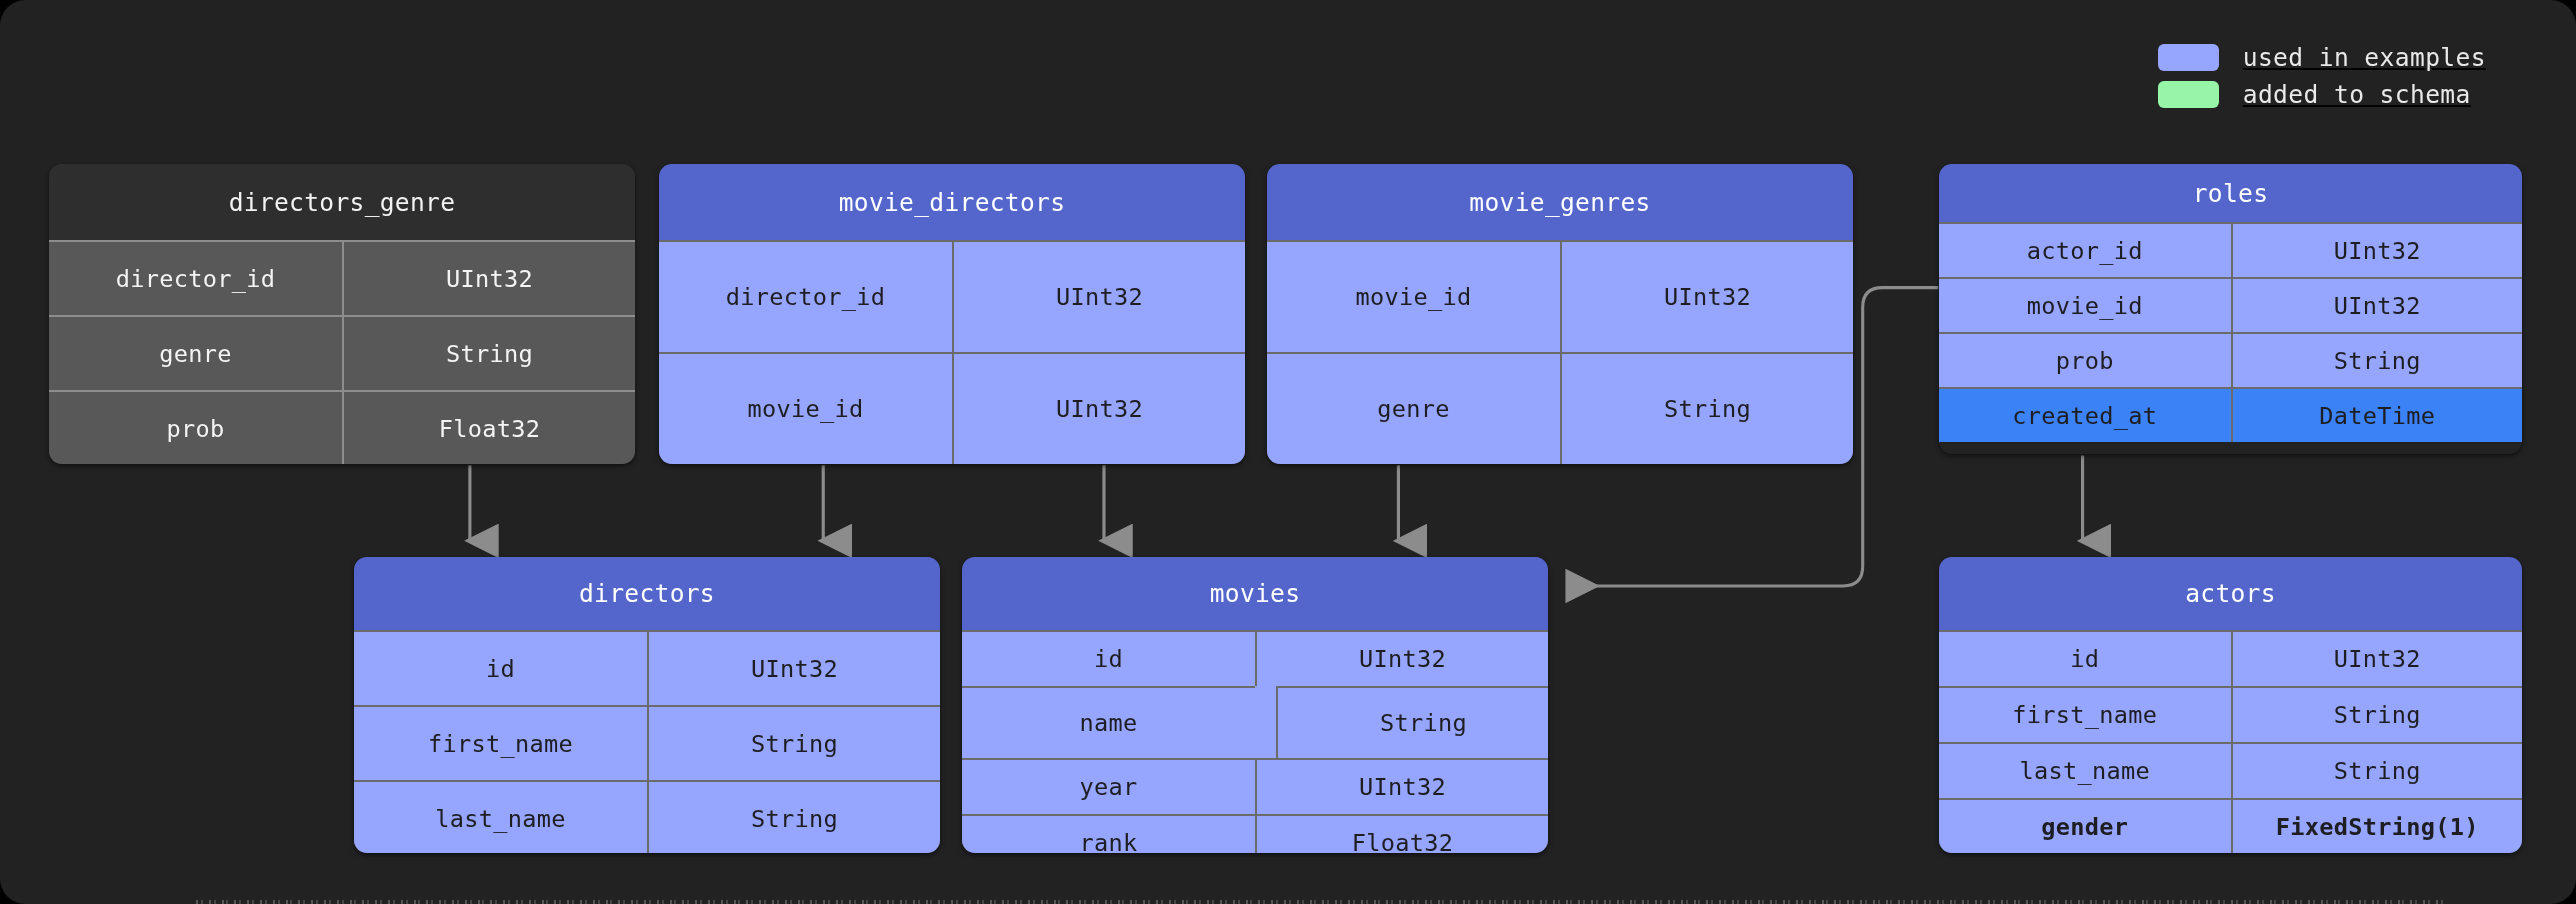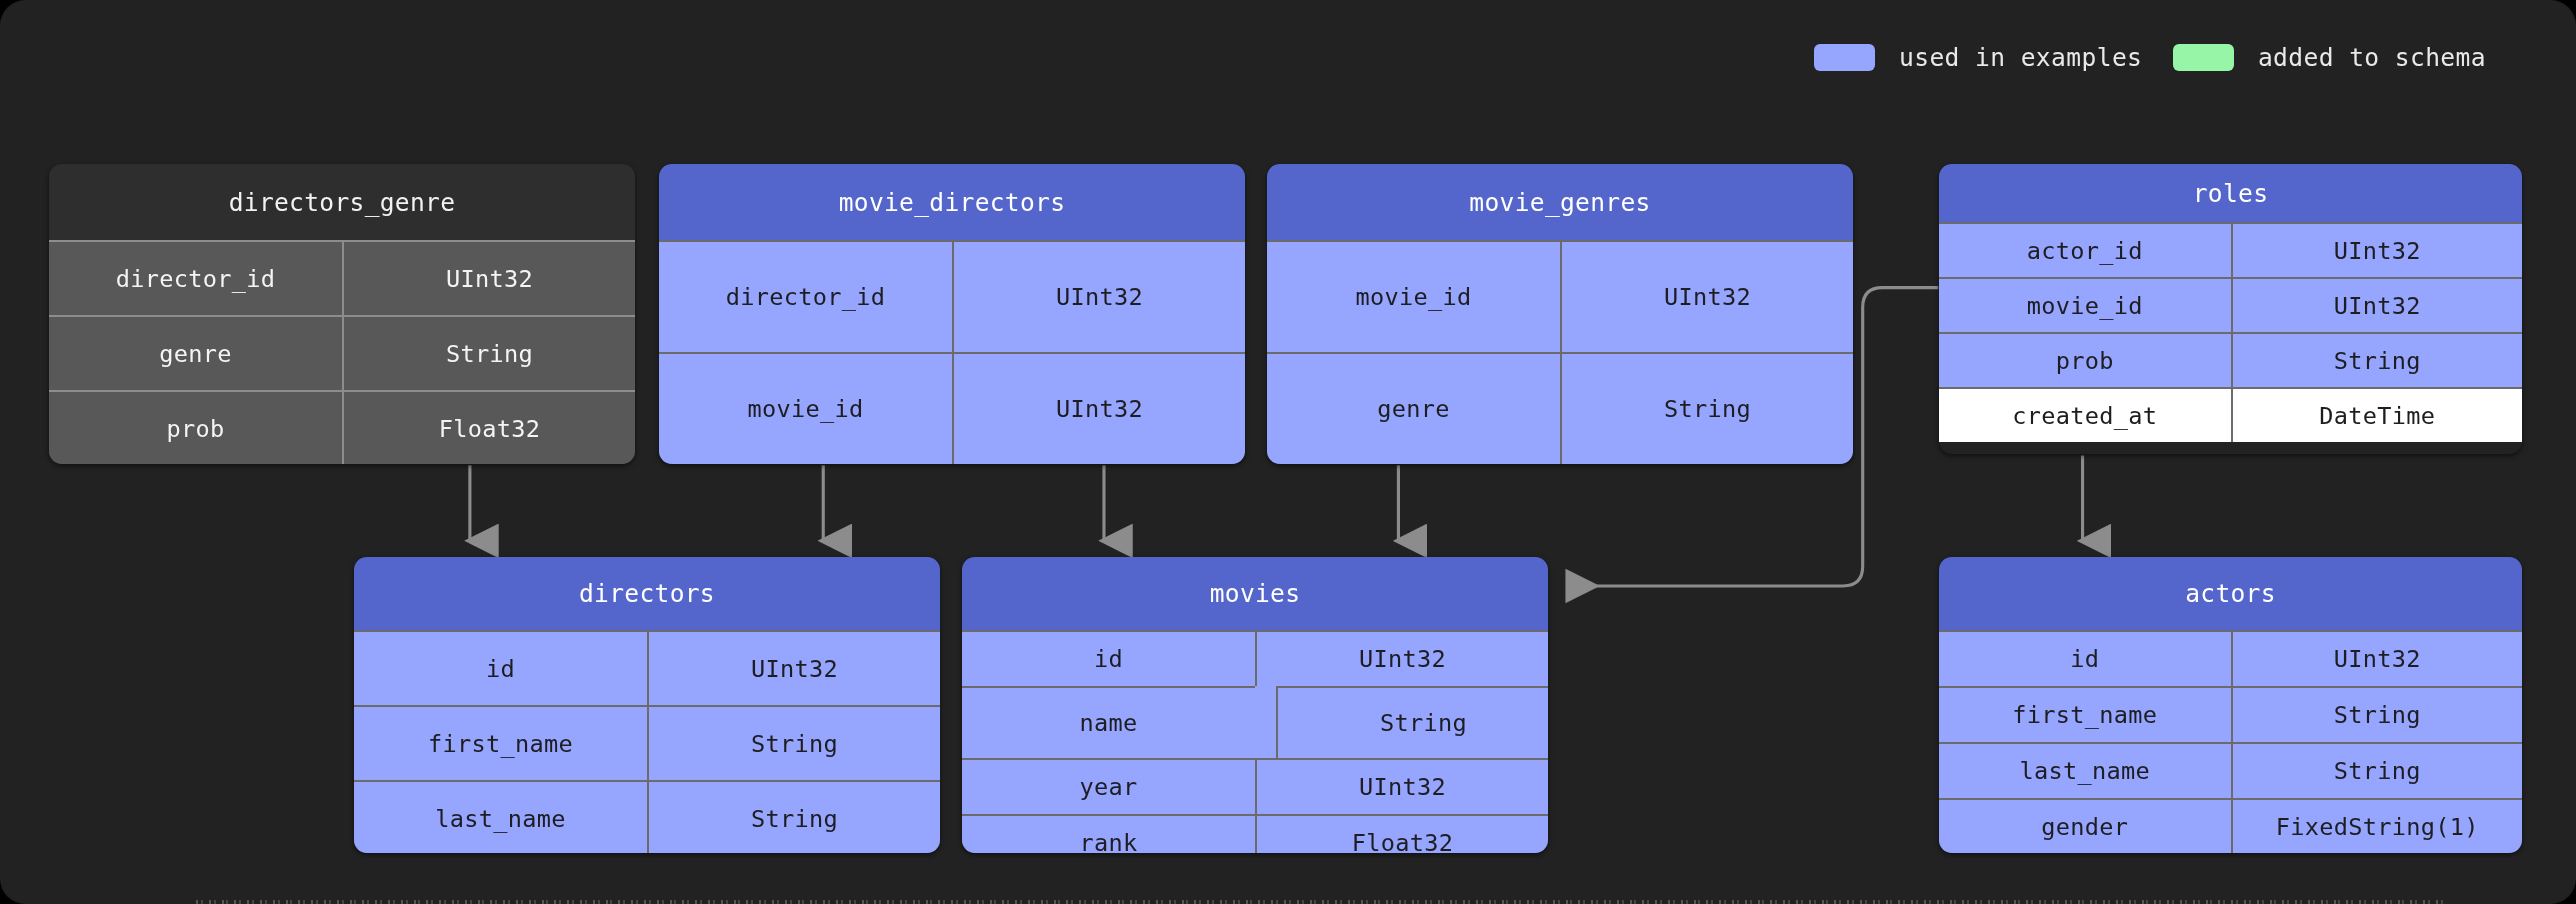--- a/index.html
+++ b/index.html
@@ -3,21 +3,21 @@
 <meta charset="utf-8">
 <style>
   html,body{margin:0;padding:0;background:#000;}
   body{width:2576px;height:904px;overflow:hidden;
        font-family:"DejaVu Sans Mono","Liberation Mono",monospace;}
   #canvas{position:absolute;left:0;top:0;width:2576px;height:904px;
           background:#222222;border-radius:25.5px;overflow:hidden;}
   #svg-links{position:absolute;left:0;top:0;width:2576px;height:904px;pointer-events:none;}
 
   
-  #legend{position:absolute;right:90px;top:43px;display:flex;flex-direction:row;gap:31px;}
+  #legend{position:absolute;right:90px;top:43px;display:flex;flex-direction:column;gap:8px;text-decoration:underline;}
   .legend-row{display:flex;align-items:center;gap:23.6px;}
   .legend-swatch{width:61px;height:27.5px;border-radius:5.9px;}
   .legend-label{color:#e9e9e9;font-size:24.6px;letter-spacing:0.4px;white-space:nowrap;}
 
   
   .tbl{position:absolute;border-radius:12.8px;overflow:hidden;
        box-shadow:0 2px 4.9px rgba(0,0,0,.55);}
   .tbl-title{text-align:center;font-size:24.6px;letter-spacing:0.3px;
              display:flex;align-items:center;justify-content:center;}
   .tbl-row{display:flex;}
@@ -30,21 +30,21 @@
   .v-grey .tbl-title{background:#2e2e2e;color:#f2f2f2;}
   .v-grey .tbl-row{background:#585858;}
   .v-grey .tbl-cell{color:#f4f4f4;border-top:2px solid #8d8d8d;}
   .v-grey .tbl-cell.c-type{border-left:2px solid #8d8d8d;}
 
   
   .v-blue .tbl-title{background:#5466cc;color:#ffffff;}
   .v-blue .tbl-row{background:#96a5fd;}
   .v-blue .tbl-cell{color:#1d1d22;border-top:2px solid #6b6b6b;}
   .v-blue .tbl-cell.c-type{border-left:2px solid #6b6b6b;}
-  .v-blue .tbl-row.r-green{background:#ffffff;}
+  .v-blue .tbl-row.r-green{background:#3b82f6;}
 
   #bottom-noise{position:absolute;left:196px;bottom:0;width:2249px;height:3.9px;
                 opacity:.30;pointer-events:none;
                 background:repeating-linear-gradient(90deg,
                   #cfcfcf 0 2px, transparent 2px 4.9px, #9a9a9a 4.9px 6.9px, transparent 6.9px 12.8px);}
 </style>
 </head>
 <body>
 
 <div id="canvas">
@@ -178,21 +178,21 @@
           <div class="tbl-cell c-type">UInt32</div>
         </div>
         <div class="tbl-row" style="height: 56px;">
           <div class="tbl-cell c-name">first_name</div>
           <div class="tbl-cell c-type">String</div>
         </div>
         <div class="tbl-row" style="height: 56px;">
           <div class="tbl-cell c-name">last_name</div>
           <div class="tbl-cell c-type">String</div>
         </div>
-        <div class="tbl-row" style="height: 56px;">
+        <div class="tbl-row" style="height: 56px; font-weight: bold;">
           <div class="tbl-cell c-name">gender</div>
           <div class="tbl-cell c-type">FixedString(1)</div>
         </div>
       </div>
     </div>
   <div id="bottom-noise"></div>
 </div>
 
 
 </body></html>

